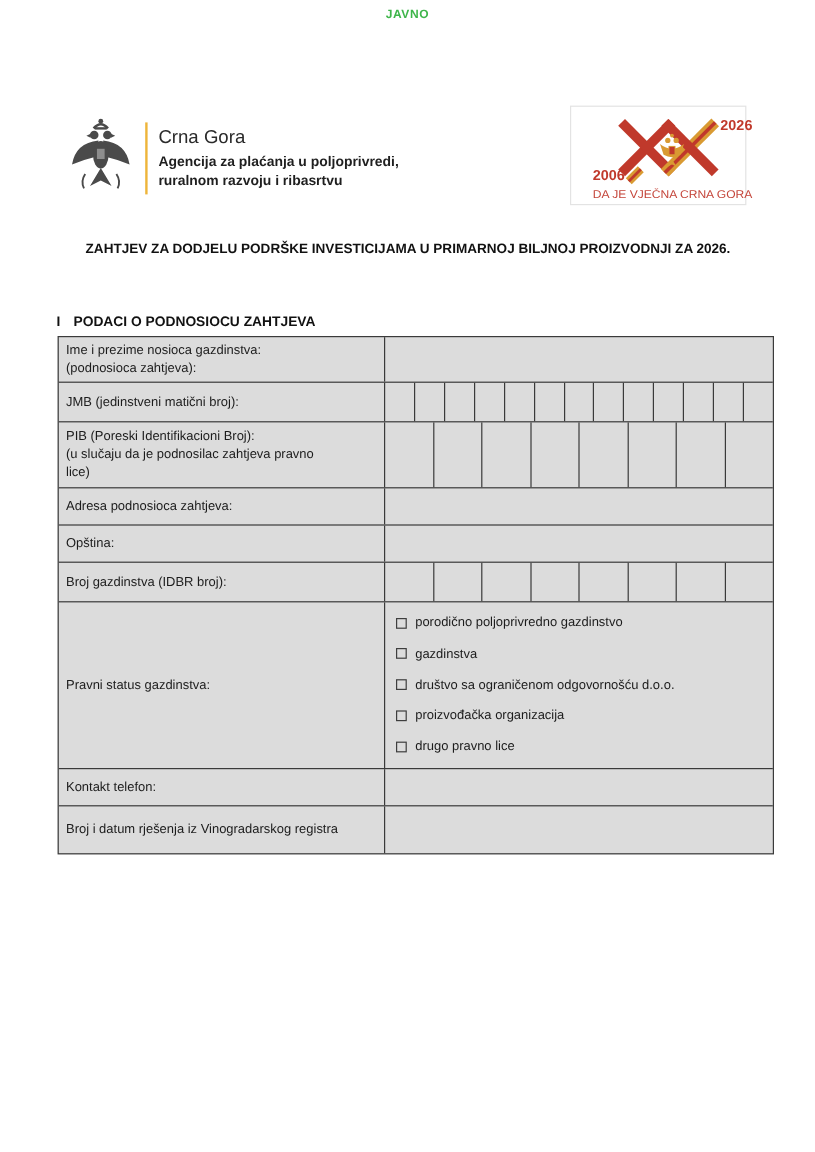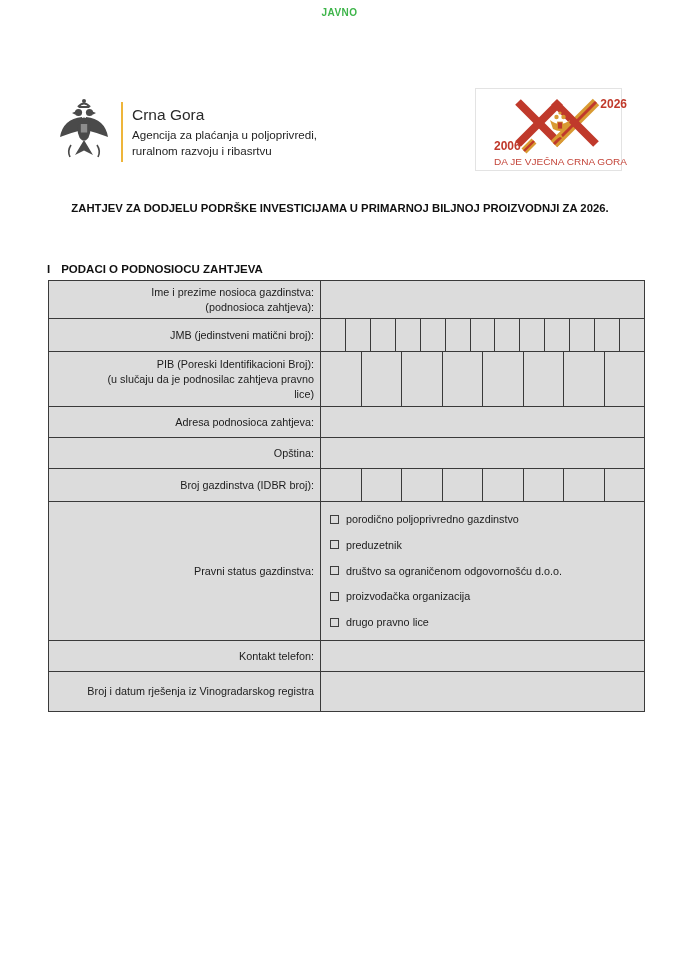--- a/index.html
+++ b/index.html
@@ -13,21 +13,21 @@
   
   .javno {
     position:absolute; top:7px; left:0; right:0; text-align:center;
     font-size:10px; font-weight:bold; letter-spacing:.5px; color:#3eb54a;
   }
 
   
   .org { position:absolute; left:57px; top:97px; display:flex; align-items:center; }
   .org .divider { width:2px; height:60px; background:#eeb53a; margin:0 9px 0 10px; }
   .org-text .country { font-size:15.5px; color:#2a2a2a; margin-bottom:3px; }
-  .org-text .agency { font-size:11.6px; font-weight:normal; color:#1f1f1f; line-height:16px; }
+  .org-text .agency { font-size:11.6px; font-weight:bold; color:#1f1f1f; line-height:16px; }
 
   
   .anniv {
     position:absolute; left:475px; top:88px; width:147px; height:83px;
     background:#fff; border:1px solid #e3e3e3;padding-left:12px;
   }
 
   
   .title {
     position:absolute; top:201px; left:40px; width:600px; text-align:center;
@@ -40,21 +40,21 @@
 
   
   .form-table {
     position:absolute; top:280px; left:48px; width:597px;
     border:1px solid #3a3a3a; background:#dcdcdc; font-size:10.8px;
   }
   .row { display:flex; align-items:stretch; }
   .row + .row { border-top:1px solid #3a3a3a; }
   .lcell {
     width:272px; border-right:1px solid #3a3a3a; padding:15px 6px;
-    display:flex; flex-direction:column; justify-content:center; line-height:15px;align-items:flex-end;
+    display:flex; flex-direction:column; justify-content:center; line-height:15px;
   }
   .vcell { flex:1; min-width:0; }
   .digits { display:flex; align-items:stretch; }
   .digit { flex:1; border-left:1px solid #3a3a3a; }
   .digit:first-child { border-left:none; }
   .options { padding:11px 9px 12px 9px; display:flex; flex-direction:column; justify-content:space-between; }
   .opt { display:flex; align-items:center; }
   .cb { width:9px; height:9px; border:1.2px solid #3e3e3e; background:#dcdcdc; margin-right:7px; flex:none; }
   .yesno { display:flex; align-items:stretch; }
   .yn { flex:1; display:flex; align-items:center; justify-content:center; font-size:11.3px; }
@@ -212,21 +212,21 @@
       <div class="lcell">
         <div>Pravni status gazdinstva:</div>
       </div>
       <div class="vcell options">
         <div class="opt">
           <span class="cb"></span>
           <span>porodično poljoprivredno gazdinstvo</span>
         </div>
         <div class="opt">
           <span class="cb"></span>
-          <span>preduzetnik</span>
+          <span>gazdinstva</span>
         </div>
         <div class="opt">
           <span class="cb"></span>
           <span>društvo sa ograničenom odgovornošću d.o.o.</span>
         </div>
         <div class="opt">
           <span class="cb"></span>
           <span>proizvođačka organizacija</span>
         </div>
         <div class="opt">

